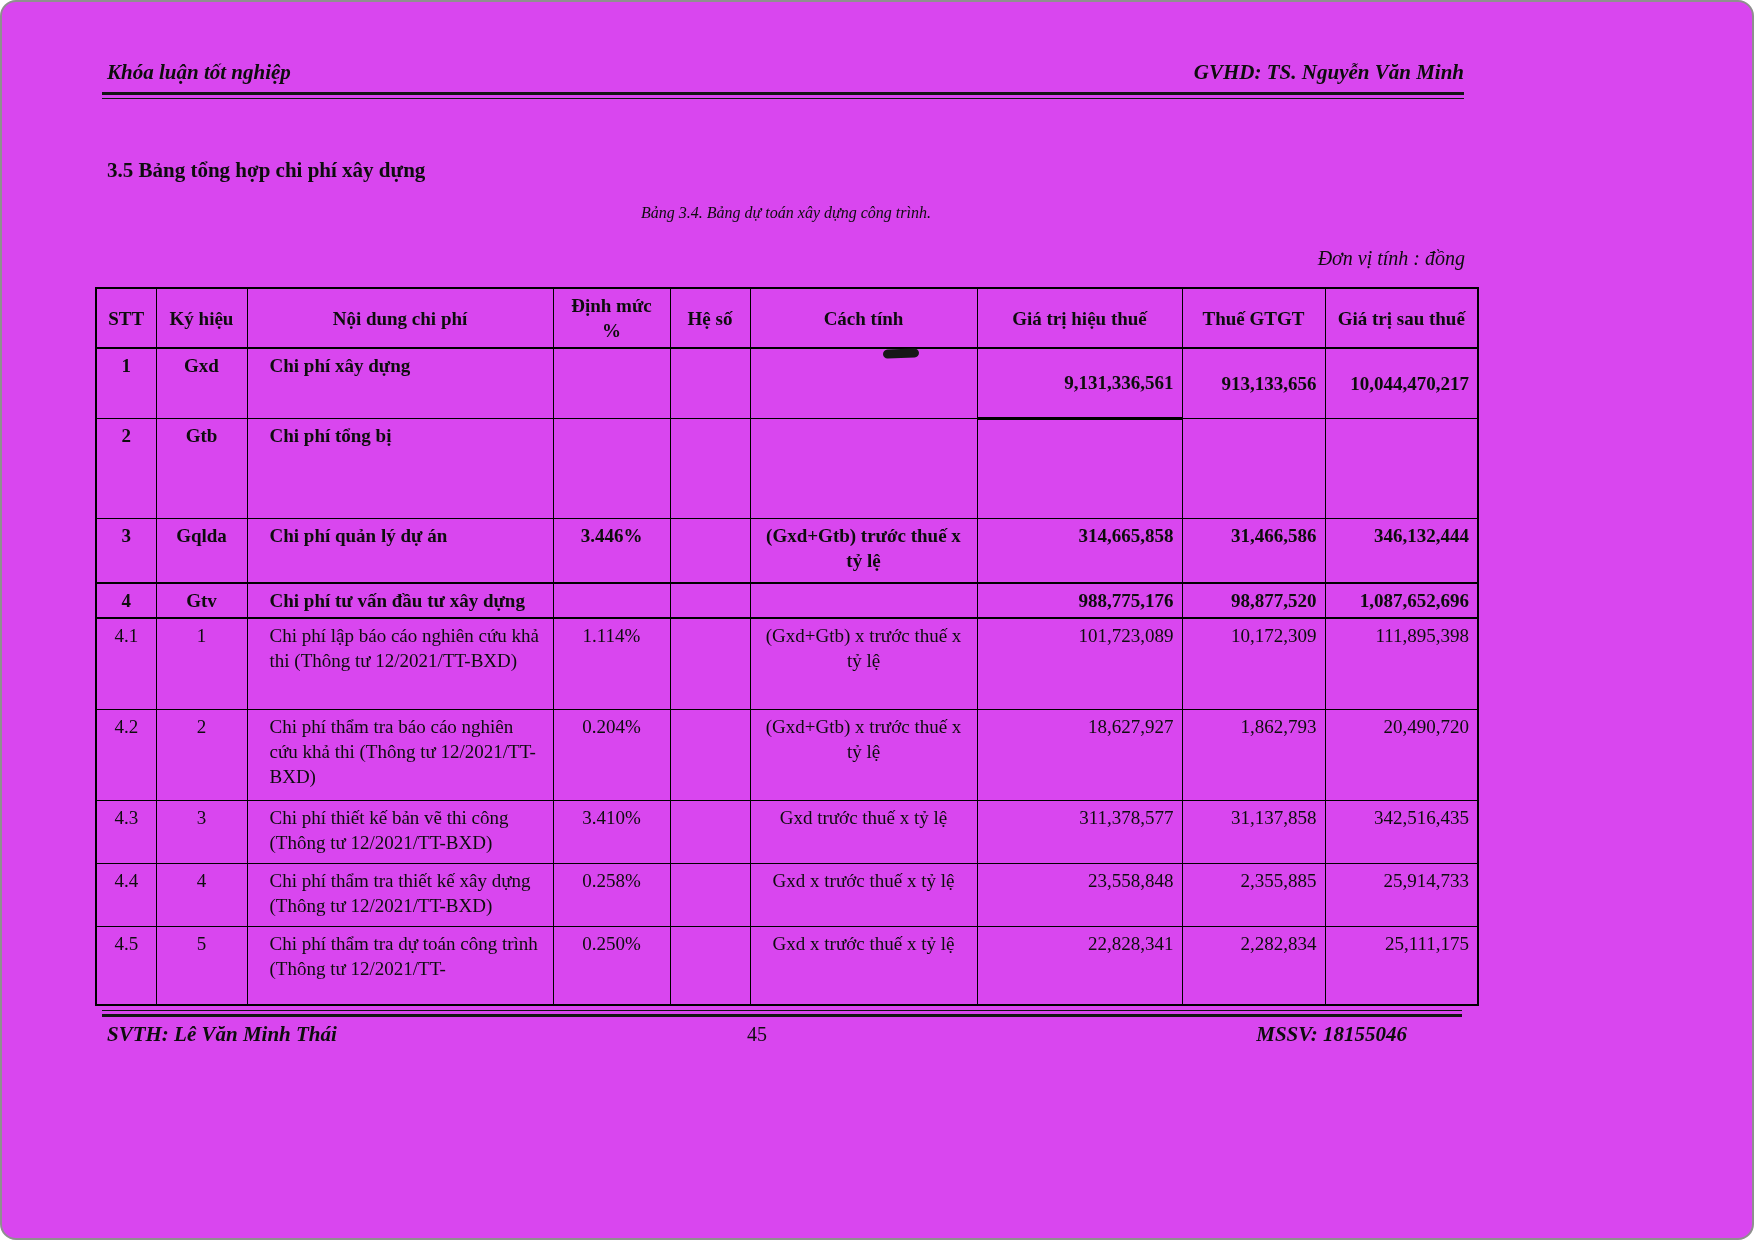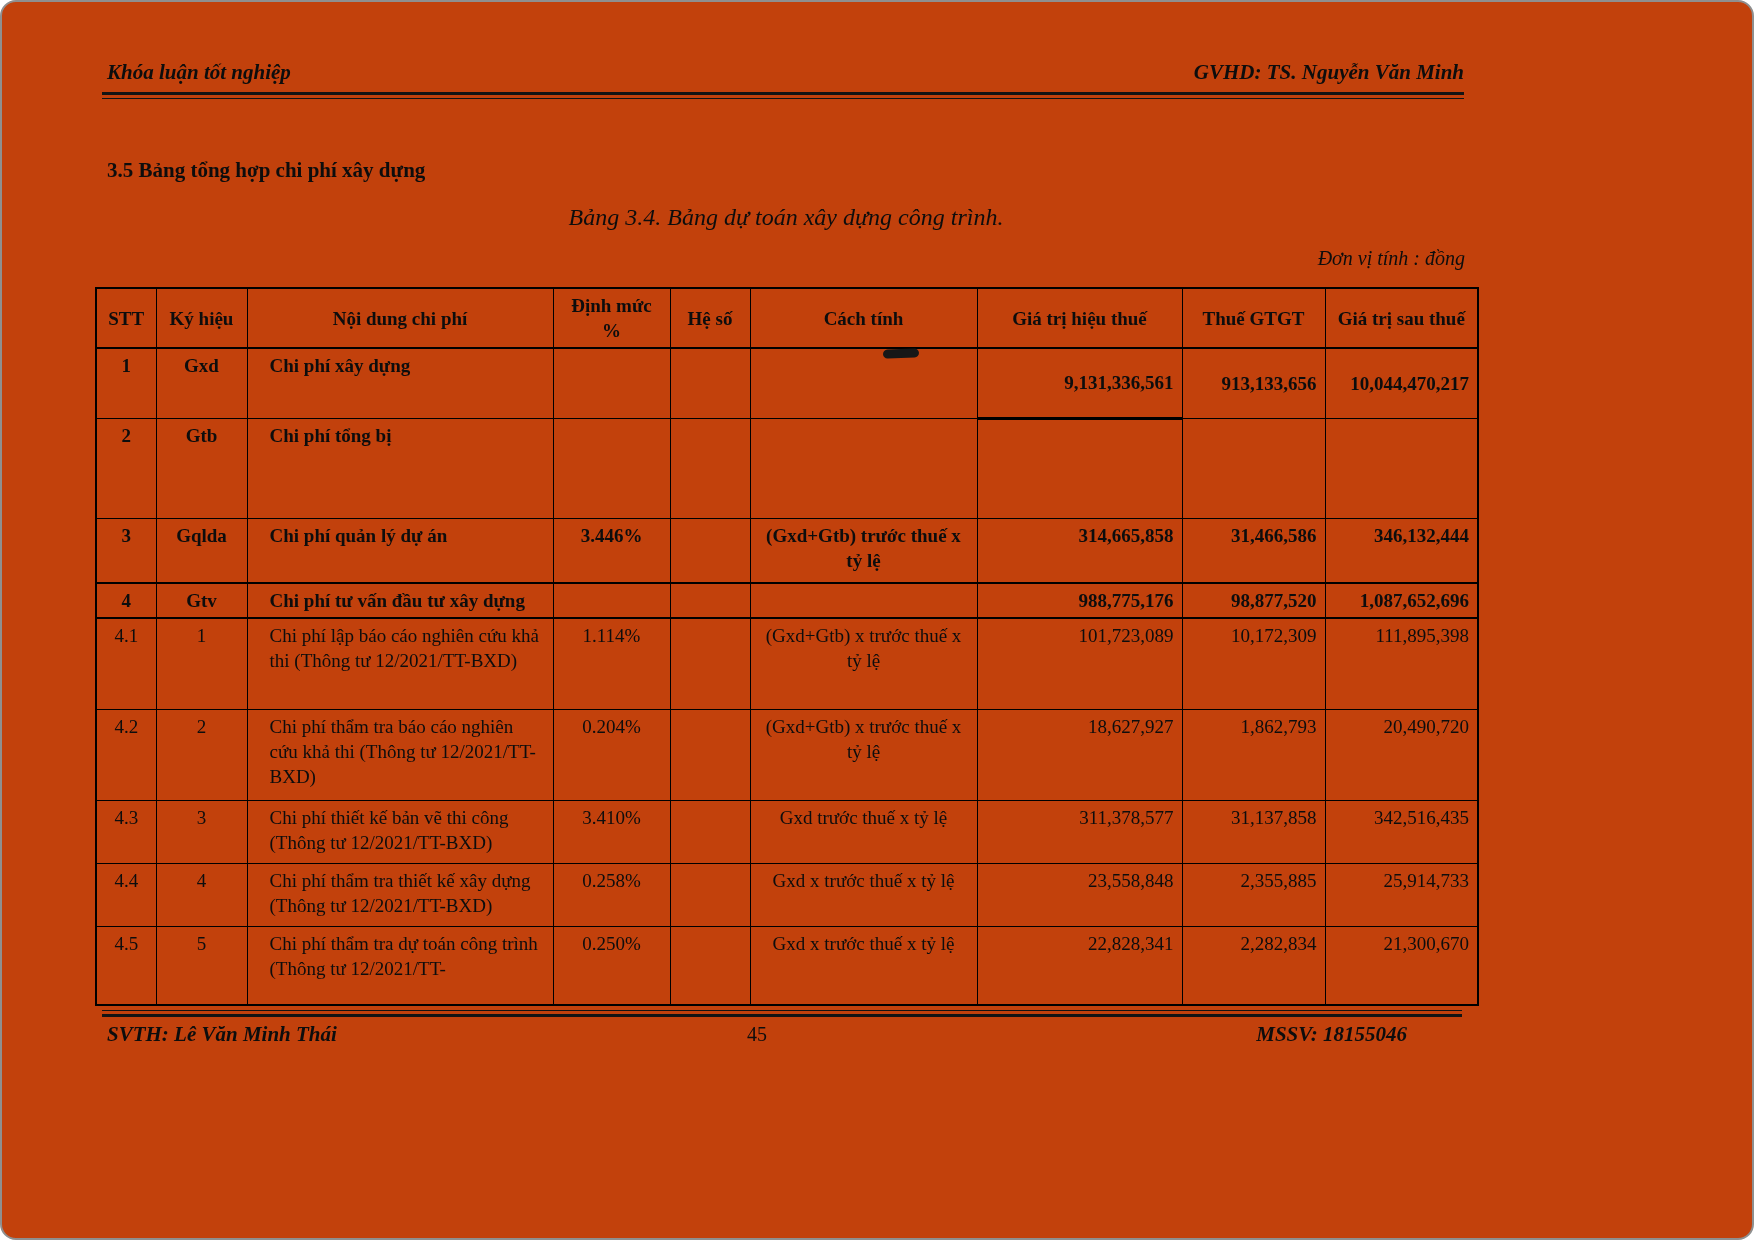--- a/index.html
+++ b/index.html
@@ -1,31 +1,31 @@
 <!DOCTYPE html>
 <html><head>
 <meta charset="utf-8">
 <style>
   html,body{margin:0;padding:0;background:#ffffff;}
   .page{
     position:relative;width:1754px;height:1240px;box-sizing:border-box;
-    background:#c2410c;border:2px solid #8f8f8f;border-radius:16px;overflow:hidden;
+    background:#d946ef;border:2px solid #8f8f8f;border-radius:16px;overflow:hidden;
     font-family:"Liberation Serif","DejaVu Serif",serif;color:#0d0d0d;
   }
   .doc-header{
     position:absolute;left:105px;top:58px;width:1357px;
     display:flex;justify-content:space-between;
     font-size:21px;font-weight:bold;font-style:italic;
   }
   .header-rule{
     position:absolute;left:100px;top:90px;width:1362px;height:3px;
     border-top:3px solid #141414;border-bottom:1px solid #141414;
   }
   .section-title{position:absolute;left:105px;top:156px;font-size:21px;font-weight:bold;}
-  .table-caption{position:absolute;left:93px;top:202px;width:1382px;text-align:center;font-size:24px;font-style:italic;}
+  .table-caption{position:absolute;left:93px;top:202px;width:1382px;text-align:center;font-size:16px;font-style:italic;}
   .unit-note{position:absolute;left:93px;top:245px;width:1370px;text-align:right;font-size:20px;font-style:italic;}
 
   table.cost-table{
     position:absolute;left:93px;top:285px;width:1382px;
     border-collapse:collapse;table-layout:fixed;
     font-size:19px;line-height:1.32;border:2px solid #000;
   }
   .cost-table td{border:1px solid #000;padding:4px 8px;vertical-align:top;overflow:hidden;}
   .cost-table thead td{font-weight:bold;text-align:center;vertical-align:middle;border-bottom:2px solid #000;}
   tr.hdr{height:47px;}
@@ -185,21 +185,21 @@
       </tr>
       <tr class="r8">
         <td class="ac">4.5</td>
         <td class="ac">5</td>
         <td class="al">Chi phí thẩm tra dự toán công trình  (Thông tư 12/2021/TT-</td>
         <td class="ac">0.250%</td>
         <td class="ac"></td>
         <td class="ac">Gxd x trước thuế x tỷ lệ</td>
         <td class="ar">22,828,341</td>
         <td class="ar">2,282,834</td>
-        <td class="ar">21,300,670</td>
+        <td class="ar">25,111,175</td>
       </tr>
     </tbody>
   </table>
 
   <div class="smudge"></div>
 
   <div class="footer-rule"></div>
   <div class="doc-footer">
     <span class="f-left">SVTH: Lê Văn Minh Thái</span>
     <span class="f-center">45</span>

